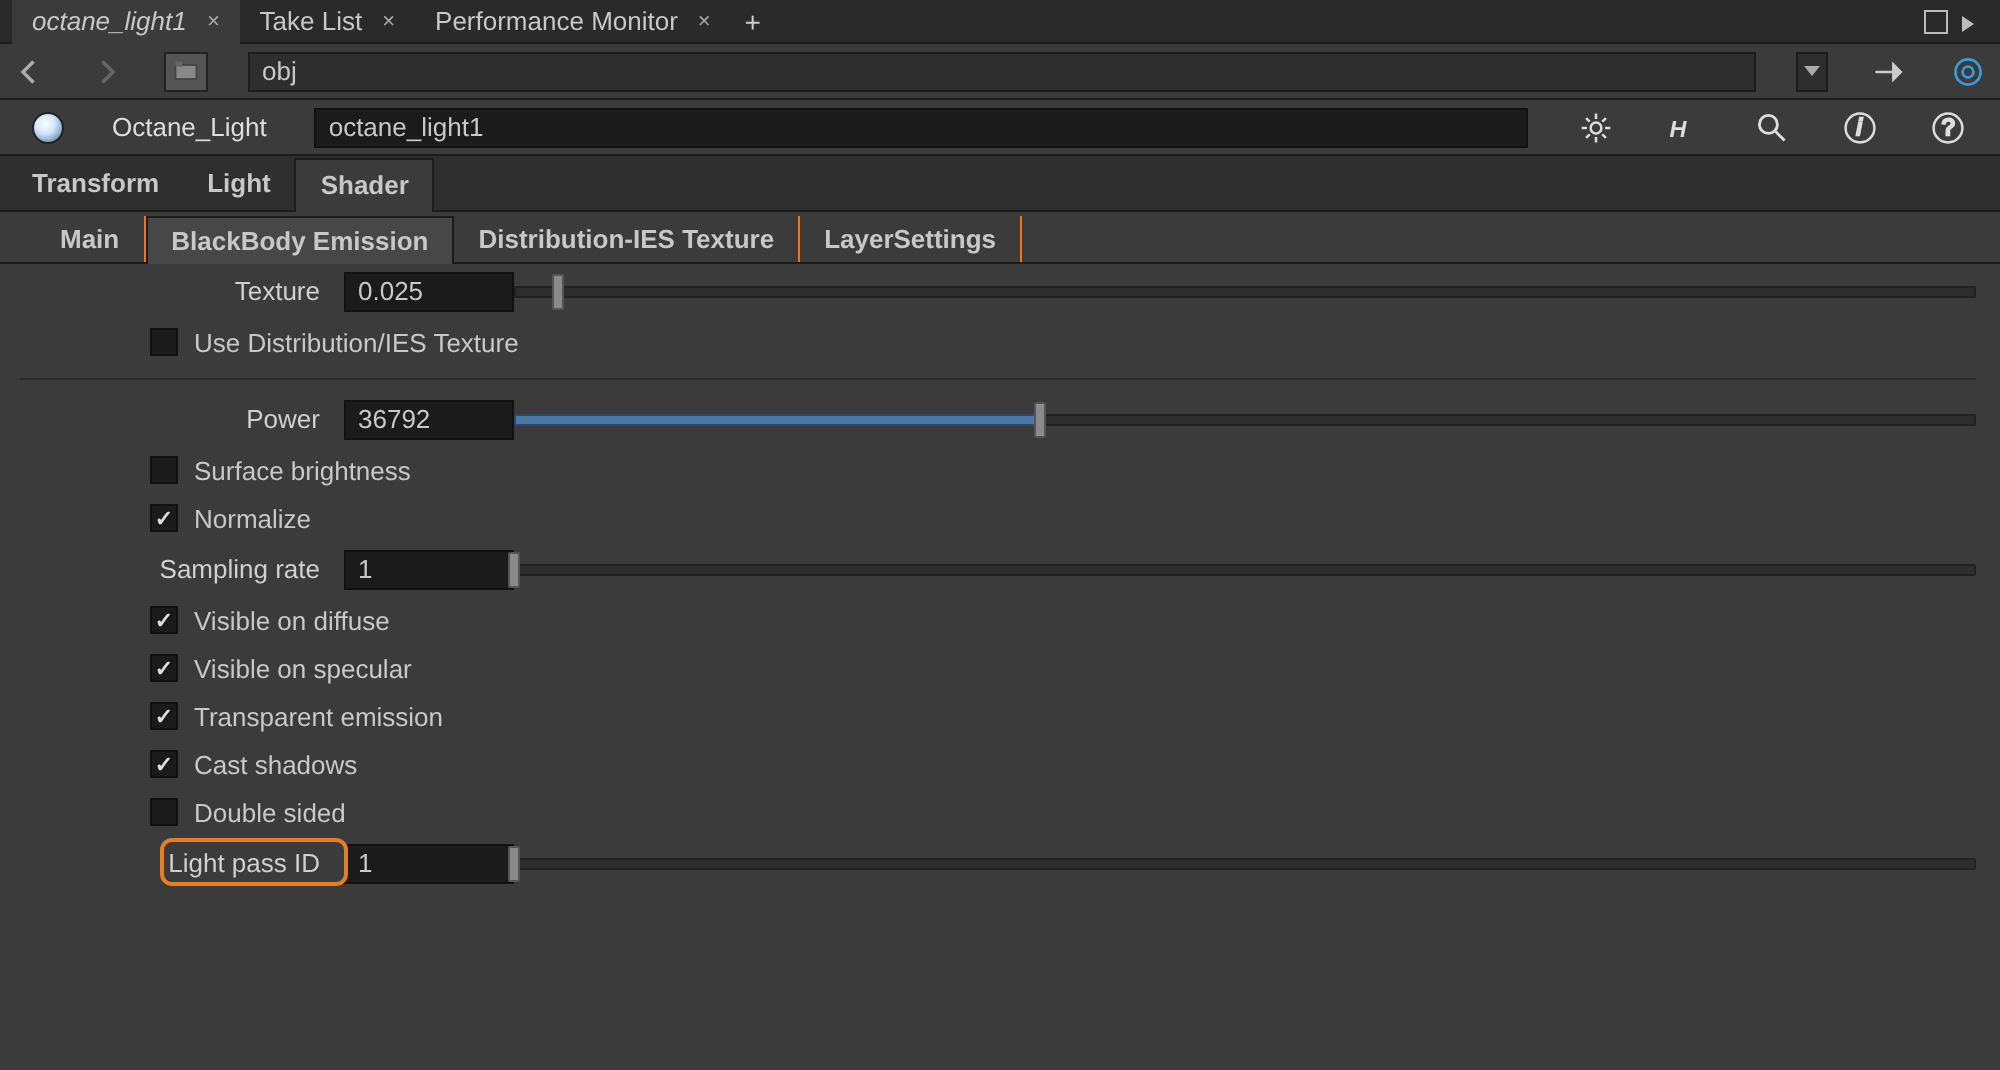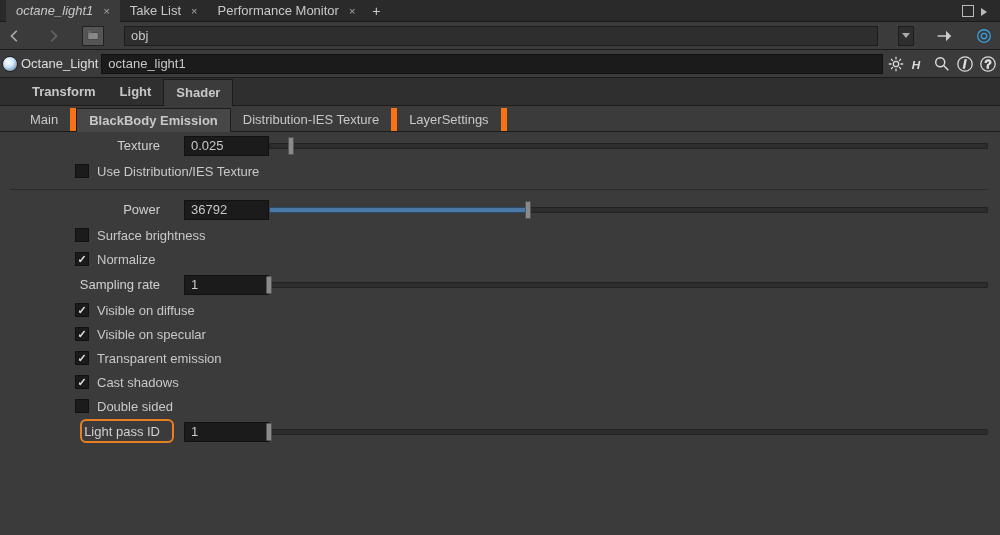--- a/index.html
+++ b/index.html
@@ -22,51 +22,51 @@
   .nav-arrow { width: 18px; height: 18px; display:flex; align-items:center; justify-content:center; color:#aaa; }
   .nav-arrow svg { width: 14px; height:14px; }
   .path-icon { width:22px; height:20px; background:#555; border:1px solid #222; display:flex; align-items:center; justify-content:center; font-size:10px; color:#ccc; }
   .path-box { flex:1; height:20px; background:#2e2e2e; border:1px solid #1c1c1c; display:flex; align-items:center; padding:0 6px; color:#ddd; font-family: monospace; font-size:12px; }
   .path-drop { width:16px; height:20px; background:#2e2e2e; border:1px solid #1c1c1c; display:flex; align-items:center; justify-content:center; } 
   .path-drop::after { content:""; border-left:4px solid transparent; border-right:4px solid transparent; border-top:5px solid #aaa; }
   .nav-icon { width:20px; height:20px; display:flex; align-items:center; justify-content:center; }
   .nav-icon svg { width:18px; height:18px; }
 
   
-  .node-row { display:flex; align-items:center; height:28px; background:#3b3b3b; border-bottom:1px solid #1c1c1c; padding:0 2px; gap:3px; }
+  .node-row { display:flex; align-items:center; height:28px; background:#3b3b3b; border-bottom:1px solid #1c1c1c; padding:0 16px; gap:24px; }
   .bulb { width:16px; height:16px; border-radius:50%; background: radial-gradient(circle at 40% 35%, #fff, #cfe6ff 40%, #4a6a88 100%); border:1px solid #222; }
   .node-type { font-weight:500; color:#ddd; }
   .node-name { flex:1; height:20px; background:#1b1b1b; border:1px solid #111; padding:0 6px; font-family: monospace; font-size:13px; color:#ddd; display:flex; align-items:center; }
   .hicon { width:20px; height:20px; display:flex; align-items:center; justify-content:center; }
   .hicon svg { width:18px; height:18px; }
 
   
-  .main-tabs { display:flex; height:28px; align-items:flex-end; background:#2f2f2f; border-bottom:1px solid #1c1c1c; padding-left:20px;text-align:right; }
+  .main-tabs { display:flex; height:28px; align-items:flex-end; background:#2f2f2f; border-bottom:1px solid #1c1c1c; padding-left:4px;text-align:right; }
   .mtab { padding:5px 12px 6px; color:#ddd; cursor:default; font-weight:600; }
   .mtab.active { background:#3b3b3b; border:1px solid #1c1c1c; border-bottom:none; position:relative; top:1px; }
 
   
   .sub-tabs { display:flex; height:26px; align-items:flex-end; background:#3b3b3b; padding:4px 0 0 18px; border-bottom:1px solid #1c1c1c; }
-  .stab { padding:4px 12px; color:#ccc; border-right:6px solid #f97316; }
+  .stab { padding:4px 12px; color:#ccc; border-right:1px solid #f97316;font-weight:bold; }
   .stab.active { background:#474747; border:1px solid #1c1c1c; border-bottom:none; position:relative; top:1px; font-weight:600; }
 
   
   .params { padding: 0 12px 0 0; background:#3b3b3b; }
   .row { display:flex; align-items:center; height:27px; }
   .label { width:170px; text-align:right; padding-right:10px; color:#d0d0d0;padding-left:24px; }
   .field { width:85px; height:20px; background:#1b1b1b; border:1px solid #111; color:#eee; font-family: monospace; font-size:12px; padding:0 6px; display:flex; align-items:center; }
   .slider-wrap { flex:1; margin-left:0; height:20px; position:relative; display:flex; align-items:center; }
   .track { position:absolute; left:0; right:0; height:6px; background:#2d2d2d; border:1px solid #222; border-radius:1px; }
   .fill { position:absolute; left:0; height:6px; background:#4a78a8; border:1px solid #2d4a68; border-radius:1px; }
   .thumb { position:absolute; width:6px; height:18px; background:#8a8a8a; border:1px solid #555; border-radius:1px; top:1px; transform:translateX(-3px); }
   .checkrow { display:flex; align-items:center; height:24px; padding-left:75px; gap:8px; }
   .chk { width:14px; height:14px; background:#1b1b1b; border:1px solid #111; display:flex; align-items:center; justify-content:center; }
   .chk.on::after { content:"✓"; color:#ddd; font-size:11px; font-weight:bold; }
   .hr { height:1px; background:#2a2a2a; margin:6px 0 6px 10px; }
-  .spacer-left { margin-left:14px; }
+  .spacer-left { margin-left:2px; }
 
   
   .highlight-box { position:absolute; border:2px solid #e67e22; border-radius:6px; pointer-events:none; }
 </style>
 </head>
 <body>
 
 <div class="window-tabs">
   <div class="window-tab active">
     <span>octane_light1</span>

